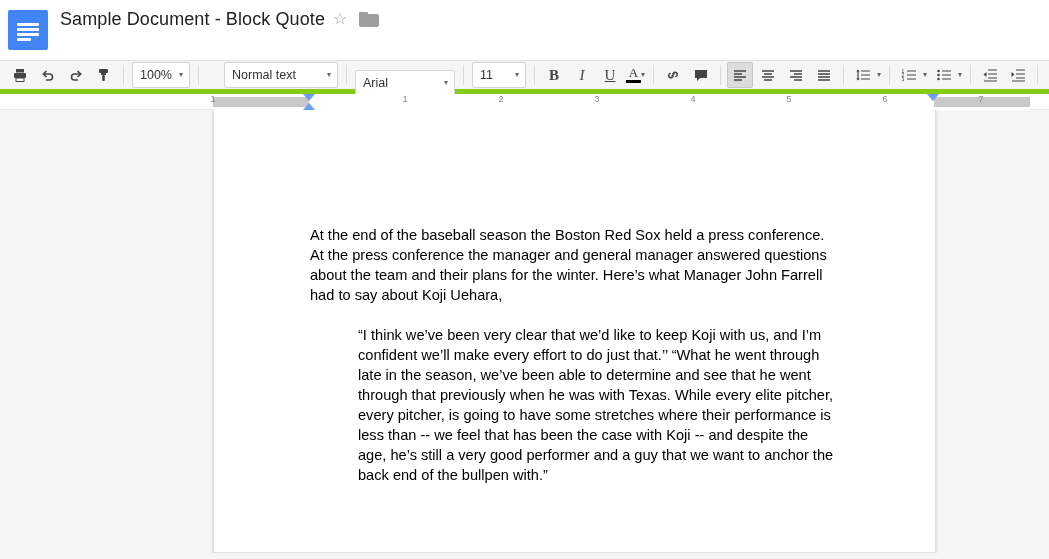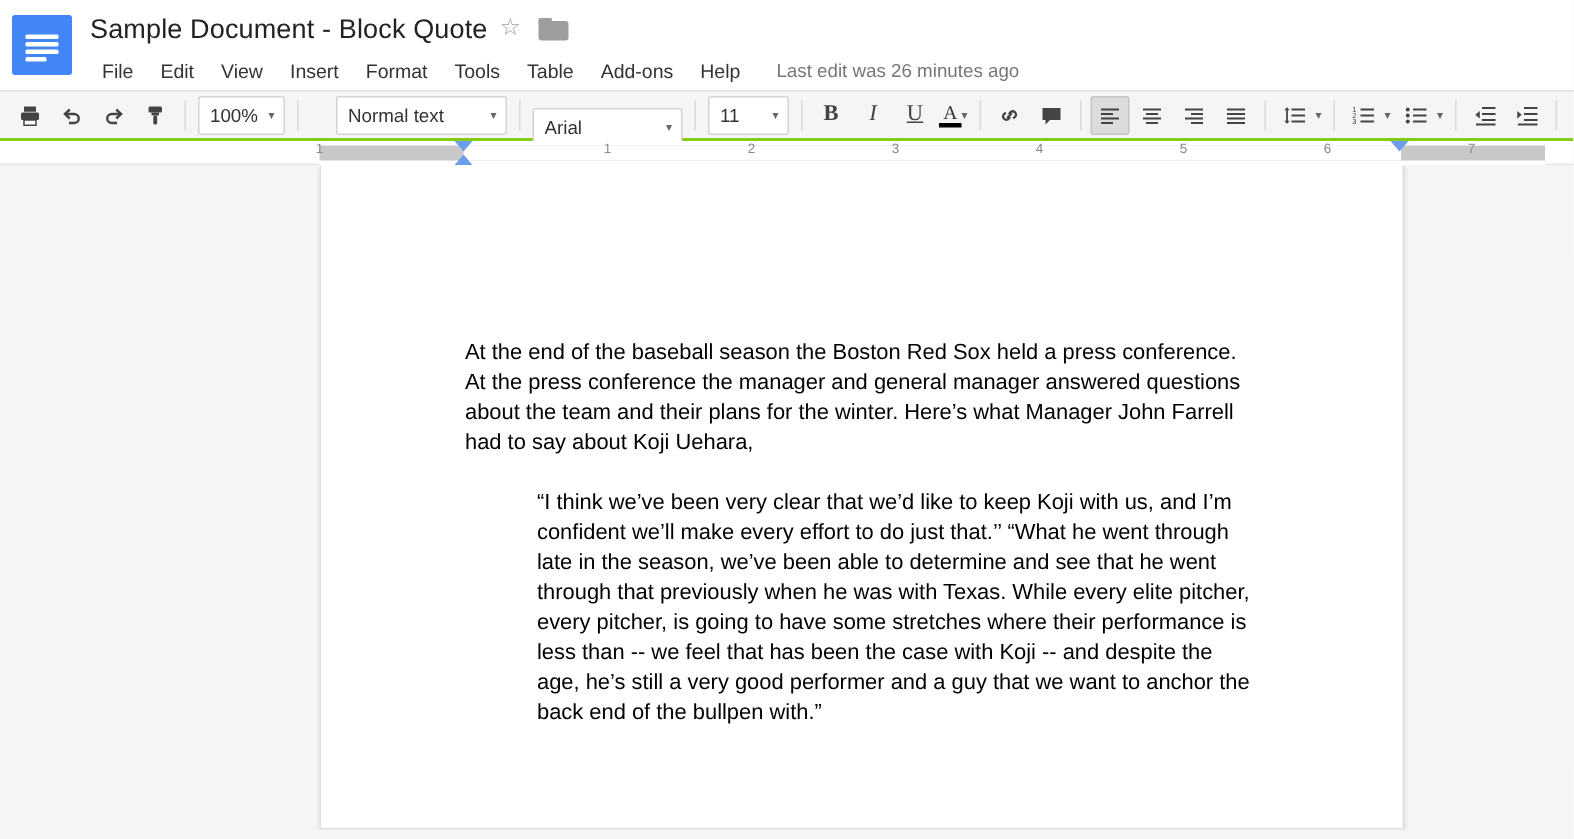--- a/index.html
+++ b/index.html
@@ -97,21 +97,21 @@
     color: #777777;
     margin-left: 14px;
     cursor: pointer;
   }
 
   
   .toolbar {
     height: 34px;
     background: #f5f5f5;
     border-top: 1px solid #e0e0e0;
-    border-bottom: 2px solid #84cc16;
+    border-bottom: 5px solid #84cc16;
     display: flex;
     align-items: center;
     padding: 0 6px;
     position: relative;
   }
   .tb-btn {
     width: 26px; height: 26px;
     display: flex;
     align-items: center;
     justify-content: center;
@@ -270,32 +270,20 @@
       <div class="bar b2"></div>
       <div class="bar b3"></div>
       <div class="bar b4"></div>
   </div>
   <div class="title-area">
     <div class="doc-title-row">
       <div class="doc-title">Sample Document - Block Quote</div>
       <div class="star-icon">☆</div>
       <div class="folder-icon"></div>
     </div>
-    <div class="menu-row">
-      <div class="menu-item">File</div>
-      <div class="menu-item">Edit</div>
-      <div class="menu-item">View</div>
-      <div class="menu-item">Insert</div>
-      <div class="menu-item">Format</div>
-      <div class="menu-item">Tools</div>
-      <div class="menu-item">Table</div>
-      <div class="menu-item">Add-ons</div>
-      <div class="menu-item">Help</div>
-      <div class="last-edit">Last edit was 26 minutes ago</div>
-    </div>
   </div>
 </div>
 
 <div class="toolbar">
 
   <div class="tb-btn">
     <svg class="ico" width="16" height="16" viewBox="0 0 16 16" fill="#444">
       <rect x="4" y="2" width="8" height="3.5"></rect>
       <rect x="2" y="6" width="12" height="5" rx="1"></rect>
       <rect x="4" y="11" width="8" height="3.5" fill="#fff" stroke="#444" stroke-width="1"></rect>

